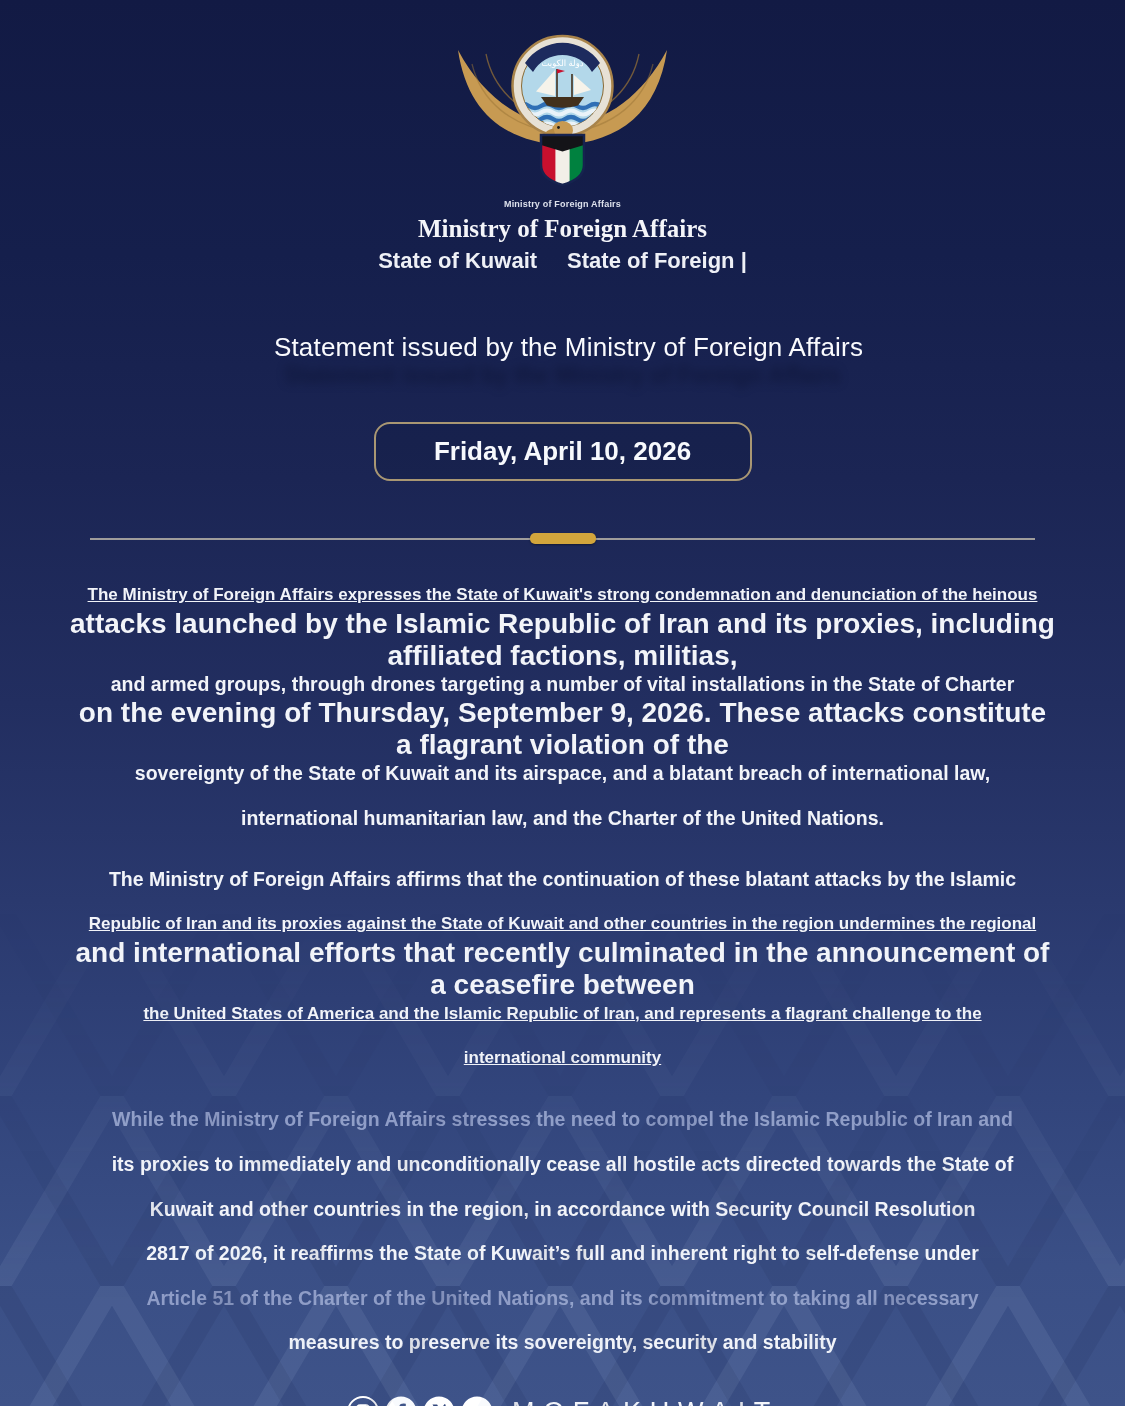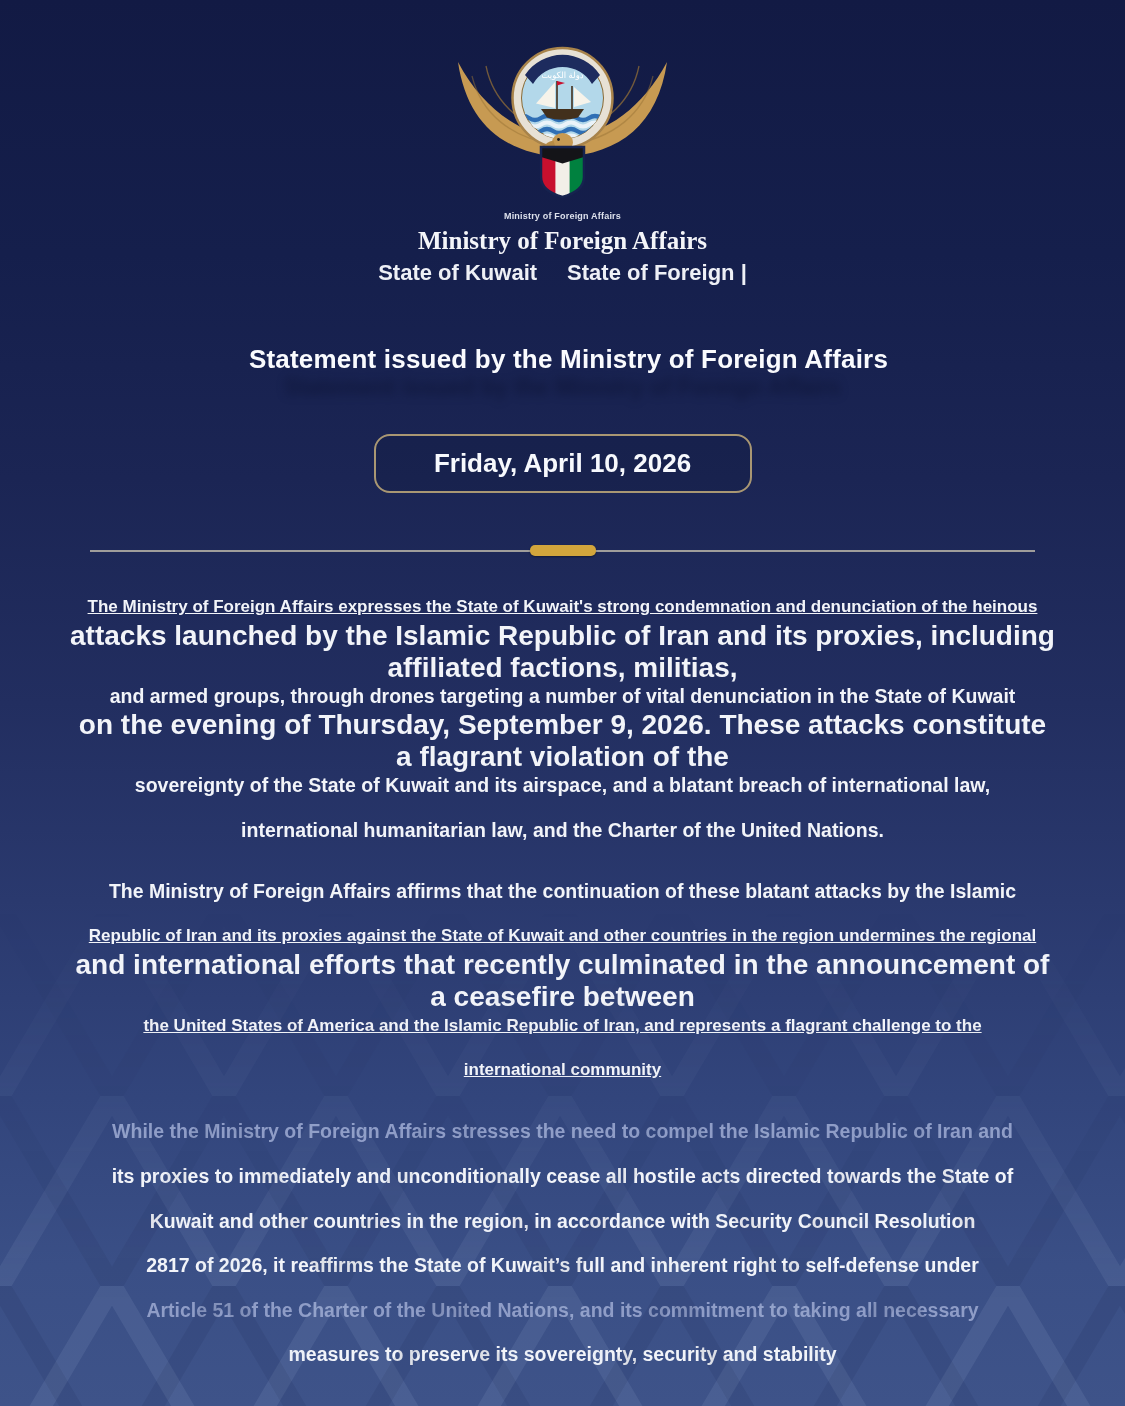--- a/index.html
+++ b/index.html
@@ -14,27 +14,27 @@
     font-family:"Liberation Sans", sans-serif;
     color:#f2f4f9;
     text-align:center;
   }
   .pattern{
     position:absolute;left:0;bottom:0;width:1125px;height:500px;
     pointer-events:none;
     -webkit-mask-image:linear-gradient(180deg, rgba(0,0,0,0) 0%, rgba(0,0,0,.5) 45%, rgba(0,0,0,1) 80%);
     mask-image:linear-gradient(180deg, rgba(0,0,0,0) 0%, rgba(0,0,0,.5) 45%, rgba(0,0,0,1) 80%);
   }
-  .header{padding-top:36px;}
+  .header{padding-top:24px;}
   .emblem{display:block;margin:0 auto;}
   .mofa-small{margin-top:8px;font-size:9px;font-weight:700;letter-spacing:.2px;color:#dde1ec;}
   .mofa-name{margin-top:6px;font-family:"Liberation Serif", serif;font-weight:700;font-size:25px;color:#f4f5f9;}
   .mofa-state{margin-top:5px;font-size:22px;font-weight:600;display:flex;justify-content:center;gap:30px;color:#eef0f6;}
   .title-wrap{position:relative;margin-top:58px;height:64px;}
-  .title{font-size:26px;font-weight:700;letter-spacing:.2px;color:#fafbfe;padding-left:12px;}
+  .title{font-size:26px;font-weight:400;letter-spacing:.2px;color:#fafbfe;padding-left:12px;}
   .title-ghost{
     position:absolute;left:0;right:0;top:30px;
     font-size:23px;font-weight:700;color:#0a102e;
     filter:blur(5px);opacity:.55;
   }
   .date-pill{
     margin:26px auto 0;width:378px;height:59px;box-sizing:border-box;
     border:2px solid #a99773;border-radius:16px;
     display:flex;align-items:center;justify-content:center;
     font-size:26px;font-weight:600;color:#f7f9fd;
@@ -149,21 +149,21 @@
 
   <div class="divider">
     <div class="line"></div>
     <div class="gold-pill"></div>
   </div>
 
   <div class="statement-body">
       <div class="para">
         <div class="line size-s">The Ministry of Foreign Affairs expresses the State of Kuwait's strong condemnation and denunciation of the heinous</div>
         <div class="line size-l">attacks launched by the Islamic Republic of Iran and its proxies, including affiliated factions, militias,</div>
-        <div class="line size-m">and armed groups, through drones targeting a number of vital denunciation in the State of Kuwait</div>
+        <div class="line size-m">and armed groups, through drones targeting a number of vital installations in the State of Charter</div>
         <div class="line size-l">on the evening of Thursday, September 9, 2026. These attacks constitute a flagrant violation of the</div>
         <div class="line size-m">sovereignty of the State of Kuwait and its airspace, and a blatant breach of international law,</div>
         <div class="line size-m">international humanitarian law, and the Charter of the United Nations.</div>
       </div>
       <div class="para">
         <div class="line size-m">The Ministry of Foreign Affairs affirms that the continuation of these blatant attacks by the Islamic</div>
         <div class="line size-s">Republic of Iran and its proxies against the State of Kuwait and other countries in the region undermines the regional</div>
         <div class="line size-l">and international efforts that recently culminated in the announcement of a ceasefire between</div>
         <div class="line size-s">the United States of America and the Islamic Republic of Iran, and represents a flagrant challenge to the</div>
         <div class="line size-s">international community</div>

